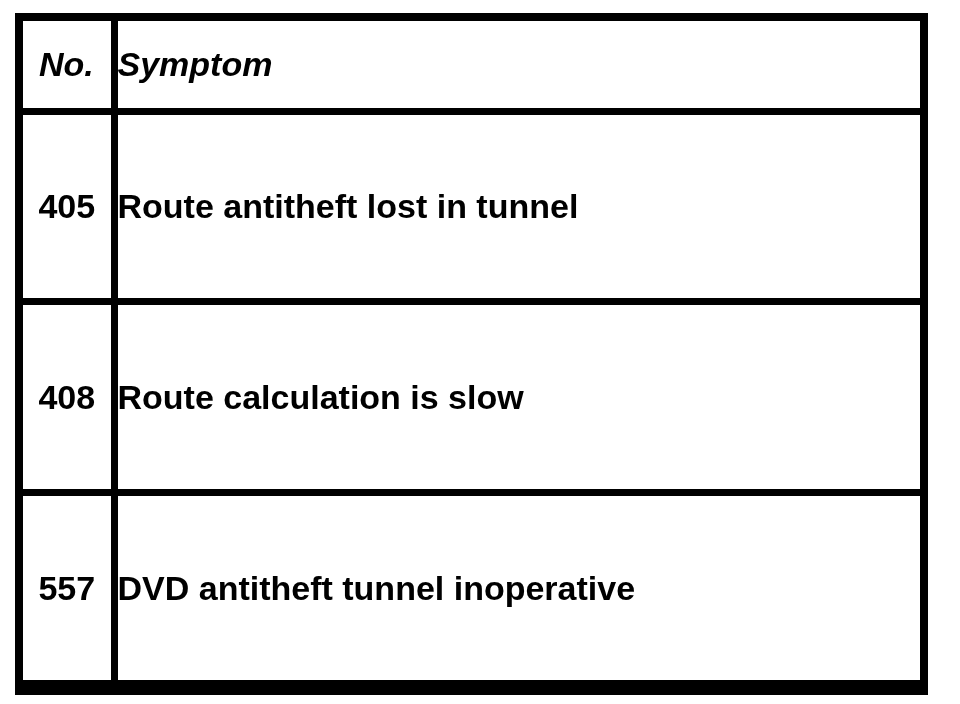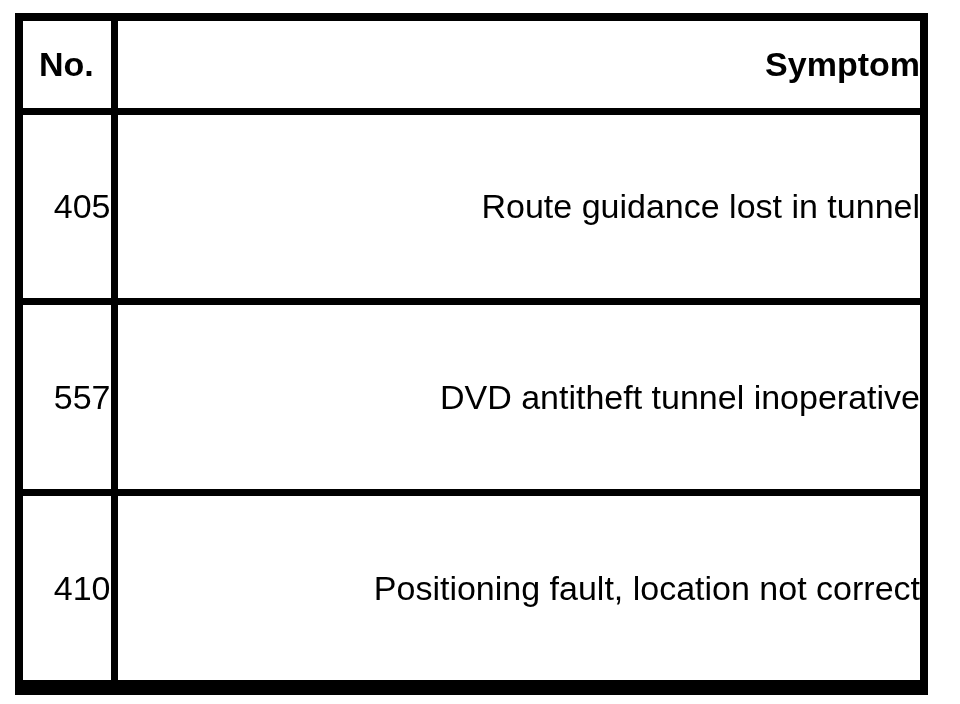--- a/index.html
+++ b/index.html
@@ -42,41 +42,40 @@
     height: 100%;
     border-collapse: collapse;
     table-layout: fixed;
   }
 
   .sym-table td, .sym-table th {
     padding: 0;
     margin: 0;
     vertical-align: middle;
     background: #ffffff;
-    text-align: right;
   }
 
   
   col.col-no  { width: 91px; }
   col.col-sym { width: auto; }
 
   
   
   .cell-no {
     border-right: 7px solid #000000;
   }
 
   
   tr.row-sep > td,
   tr.row-sep > th {
     border-bottom: 7px solid #000000;
   }
 
   
-  tr.header-row { height: 90px; }
+  tr.header-row { height: 90px; font-style: italic; }
   tr.data-row   { height: 95px; }
 
   
   .cell-no {
     text-align: center;
     font-size: 34px;
     line-height: 1;
     letter-spacing: 0px;
   }
   .cell-sym {
@@ -91,21 +90,21 @@
   .header-row .cell-sym {
     font-weight: bold;
   }
   .header-row .cell-no {
     text-align: left;
     padding-left: 16px;
   }
 
   .data-row .cell-no,
   .data-row .cell-sym {
-    font-weight: normal;
+    font-weight: bold;
   }
 
   .num-text, .sym-text {
     display: block;
   }
 </style>
 </head>
 <body>
 
 <div id="page">
@@ -125,36 +124,36 @@
             <span class="sym-text">Symptom</span>
           </th>
         </tr>
       </thead>
       <tbody>
         <tr class="data-row row-sep">
           <td class="cell-no">
             <span class="num-text">405</span>
           </td>
           <td class="cell-sym">
-            <span class="sym-text">Route guidance lost in tunnel</span>
+            <span class="sym-text">Route antitheft lost in tunnel</span>
+          </td>
+        </tr>
+        <tr class="data-row row-sep">
+          <td class="cell-no">
+            <span class="num-text">408</span>
+          </td>
+          <td class="cell-sym">
+            <span class="sym-text">Route calculation is slow</span>
           </td>
         </tr>
         <tr class="data-row row-sep">
           <td class="cell-no">
             <span class="num-text">557</span>
           </td>
           <td class="cell-sym">
             <span class="sym-text">DVD antitheft tunnel inoperative</span>
           </td>
         </tr>
-        <tr class="data-row row-sep">
-          <td class="cell-no">
-            <span class="num-text">410</span>
-          </td>
-          <td class="cell-sym">
-            <span class="sym-text">Positioning fault, location not correct</span>
-          </td>
-        </tr>
       </tbody>
     </table>
   </div>
 
 </div>
 
 </body></html>

